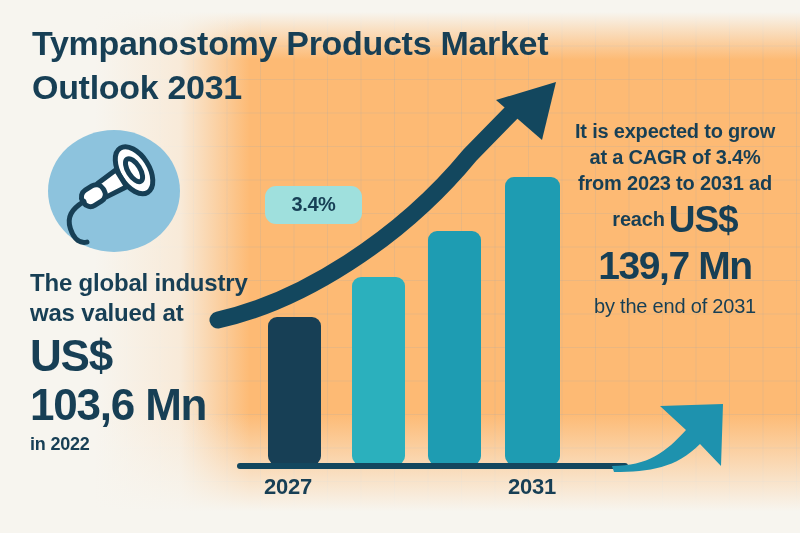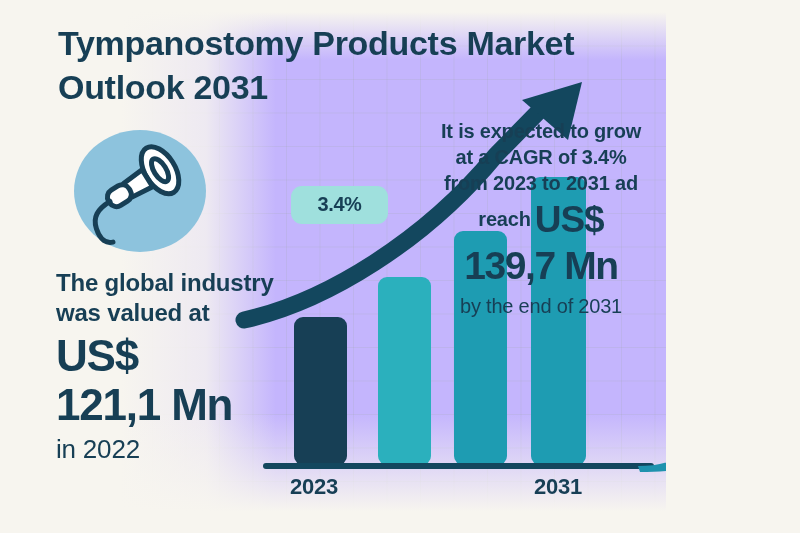--- a/index.html
+++ b/index.html
@@ -9,25 +9,24 @@
   }
   body {
     width: 800px;
     height: 533px;
     overflow: hidden;
     font-family: "Liberation Sans", sans-serif;
     background: #f7f5ef;
   }
   #infographic {
     position: relative;
-    width: 640px;
+    width: 800px;
     height: 533px;
-    background: #c4b5fd;
+    background: #fdba74;
     overflow: hidden;
-    margin-left: 26px;
   }
   
   .grid-layer {
     position: absolute;
     inset: 0;
     background-image:
       linear-gradient(to right, rgba(160,168,170,0.20) 1px, transparent 1px),
       linear-gradient(to bottom, rgba(160,168,170,0.20) 1px, transparent 1px);
     background-size: 33.5px 33.5px;
     background-position: -8px 12px;
@@ -96,22 +95,22 @@
     line-height: 1.02;
     font-weight: bold;
     letter-spacing: -1.2px;
     margin-top: 6px;
   }
   .left-copy .big .amount {
     display: block;
     margin-top: 4px;
   }
   .left-copy .tail {
-    font-size: 26px;
-    font-weight: normal;
+    font-size: 18px;
+    font-weight: bold;
     line-height: 1.2;
     margin-top: 6px;
     letter-spacing: -0.2px;
   }
 
   
   .right-copy {
     position: absolute;
     right: 16px;
     top: 118px;
@@ -230,33 +229,33 @@
     <rect class="bar" x="505" y="177" width="55" height="288" rx="9" fill="#1e9cb2"></rect>
 
     <line x1="240" y1="466" x2="625" y2="466" stroke="#13475e" stroke-width="6" stroke-linecap="round"></line>
 
     <g>
       <path d="M612 466 C648 466 666 452 686 430 L660 406 L723 404 L721 466 L700 444 C676 468 650 472 614 472 Z" fill="#1e92ae"></path>
     </g>
   </svg>
 
   <div class="axis-labels">
-    <div class="axis-label year-start">2023</div>
+    <div class="axis-label year-start">2027</div>
     <div class="axis-label year-end">2031</div>
   </div>
 
   <div class="cagr-badge">
     <span class="value">3.4%</span>
   </div>
 
   <div class="left-copy">
     <div class="lead">The global industry was valued at</div>
     <div class="big">
       <span>US$</span>
-      <span class="amount">121,1 Mn</span>
+      <span class="amount">103,6 Mn</span>
     </div>
     <div class="tail">in 2022</div>
   </div>
 
   <div class="right-copy">
     <div class="lead">
       <span>It is expected to grow at a CAGR of 3.4% from 2023 to 2031 ad reach</span><span class="currency">US$</span>
     </div>
     <span class="amount">139,7 Mn</span>
     <div class="tail">by the end of 2031</div>

